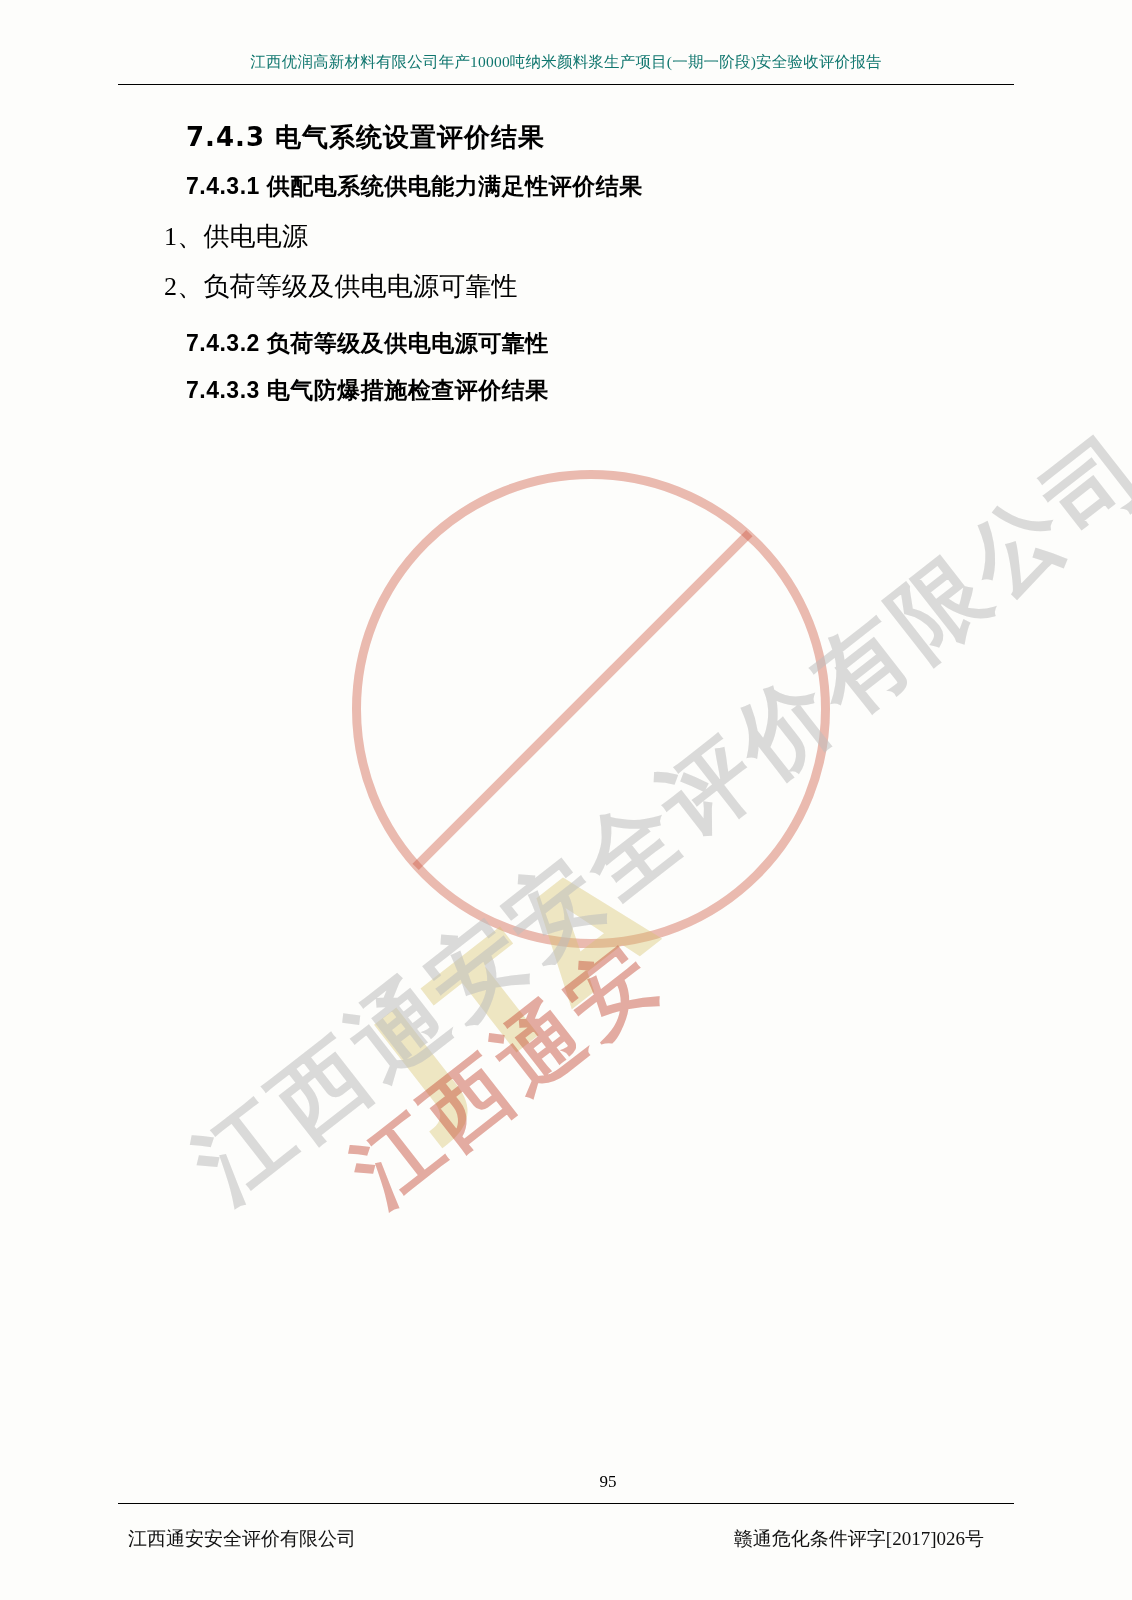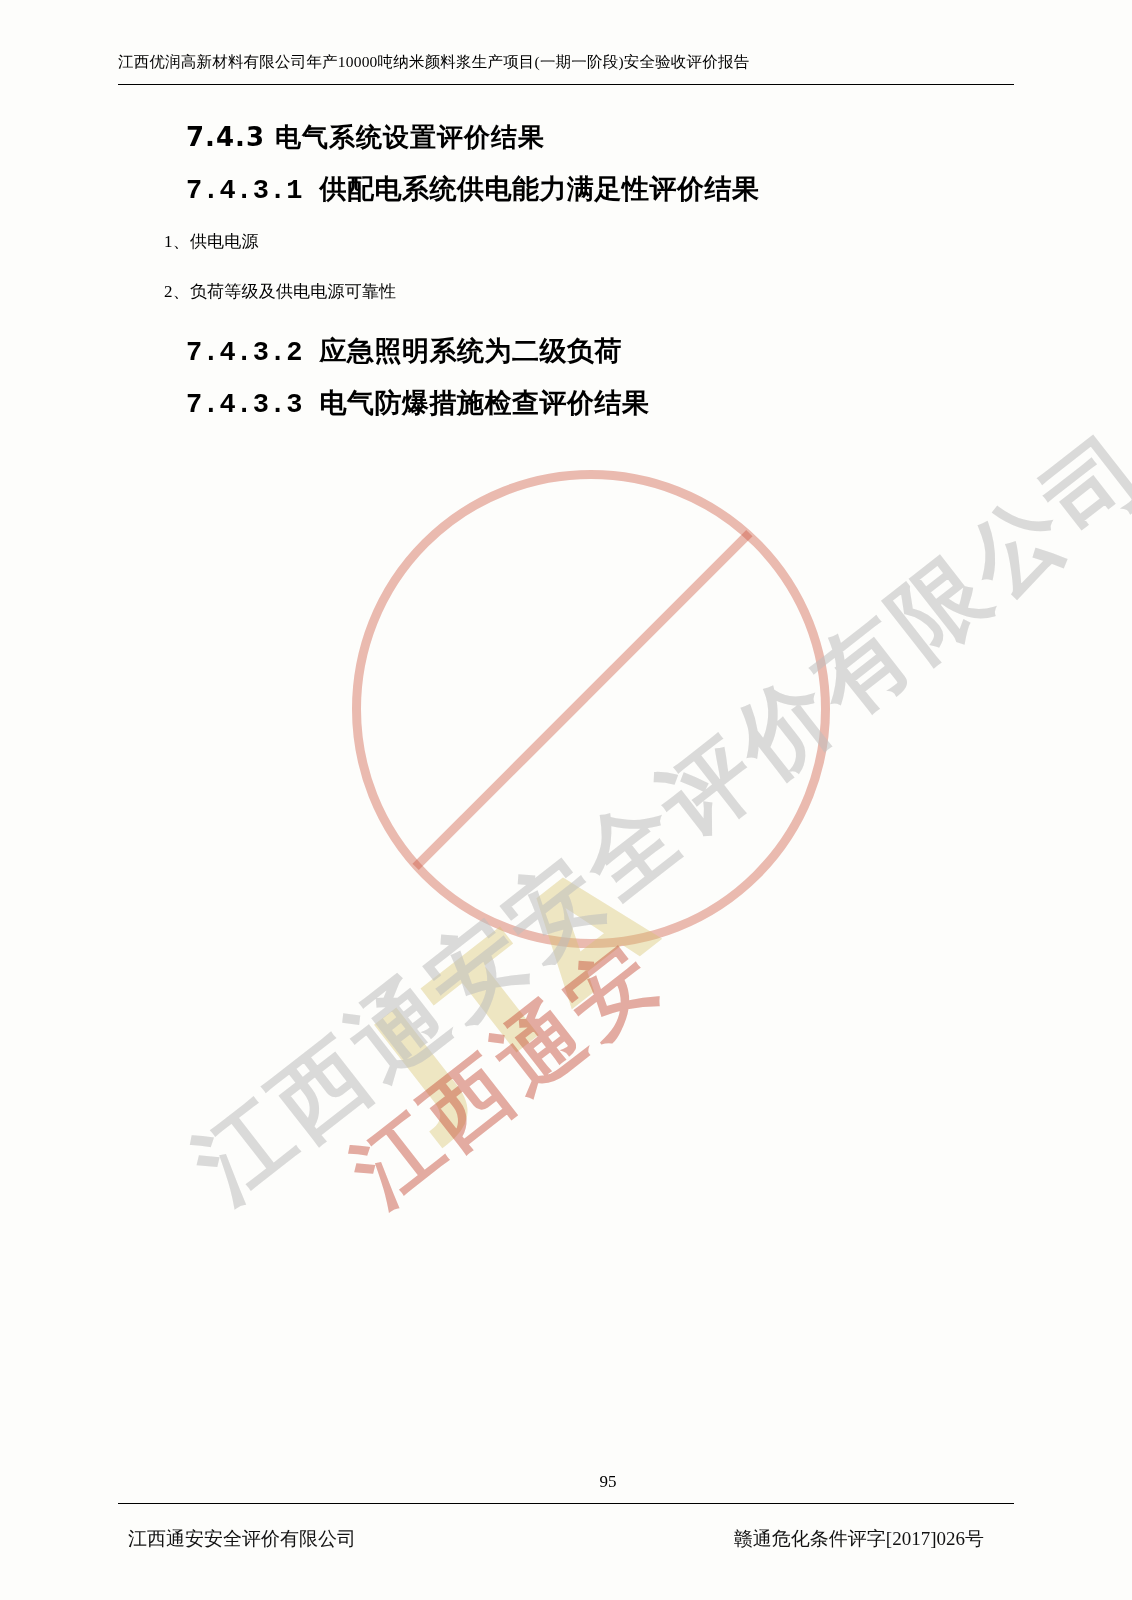--- a/index.html
+++ b/index.html
@@ -20,23 +20,24 @@
     overflow: hidden;
     box-sizing: border-box;
   }
 
   
   .header {
     position: absolute;
     top: 52px;
     left: 118px;
     width: 896px;
+    text-align: center;
     font-size: 15.5px;
     letter-spacing: 0.2px;
-    color: #000000;
+    color: #0f766e;
     white-space: nowrap;
   }
   .header-rule {
     position: absolute;
     top: 84px;
     left: 118px;
     width: 896px;
     height: 1px;
     background: #000;
   }
@@ -49,28 +50,28 @@
     width: 900px;
   }
   .h3 {
     font-family: "DejaVu Sans", "Liberation Sans", sans-serif;
     font-weight: bold;
     font-size: 26px;
     letter-spacing: 1px;
     margin: 8px 0 14px 68px;
   }
   .h4 {
-    font-family: Liberation Mono, monospace;
+    font-family: Liberation Sans, sans-serif;
     font-weight: bold;
-    font-size: 27px;
+    font-size: 23px;
     letter-spacing: 0.5px;
     margin: 16px 0 10px 68px;
   }
   .para {
-    font-size: 17px;
+    font-size: 26px;
     line-height: 50px;
     text-align: justify;
     text-justify: inter-ideograph;
     margin: 0 0 0 0;
     text-indent: 46px;
     letter-spacing: 0.2px;
   }
 
   
   .page-number {
@@ -187,21 +188,21 @@
   </div>
 
   <div class="header">江西优润高新材料有限公司年产10000吨纳米颜料浆生产项目(一期一阶段)安全验收评价报告</div>
   <div class="header-rule"></div>
 
   <div class="content">
     <div class="h3">7.4.3 电气系统设置评价结果</div>
     <div class="h4">7.4.3.1 供配电系统供电能力满足性评价结果</div>
     <p class="para">1、供电电源</p>
     <p class="para">2、负荷等级及供电电源可靠性</p>
-    <div class="h4">7.4.3.2 应急照明系统为二级负荷</div>
+    <div class="h4">7.4.3.2 负荷等级及供电电源可靠性</div>
     <div class="h4">7.4.3.3 电气防爆措施检查评价结果</div>
   </div>
 
   <div class="page-number">95</div>
   <div class="footer-rule"></div>
   <div class="footer">
     <div class="footer-left">江西通安安全评价有限公司</div>
     <div class="footer-right">赣通危化条件评字[2017]026号</div>
   </div>
 

